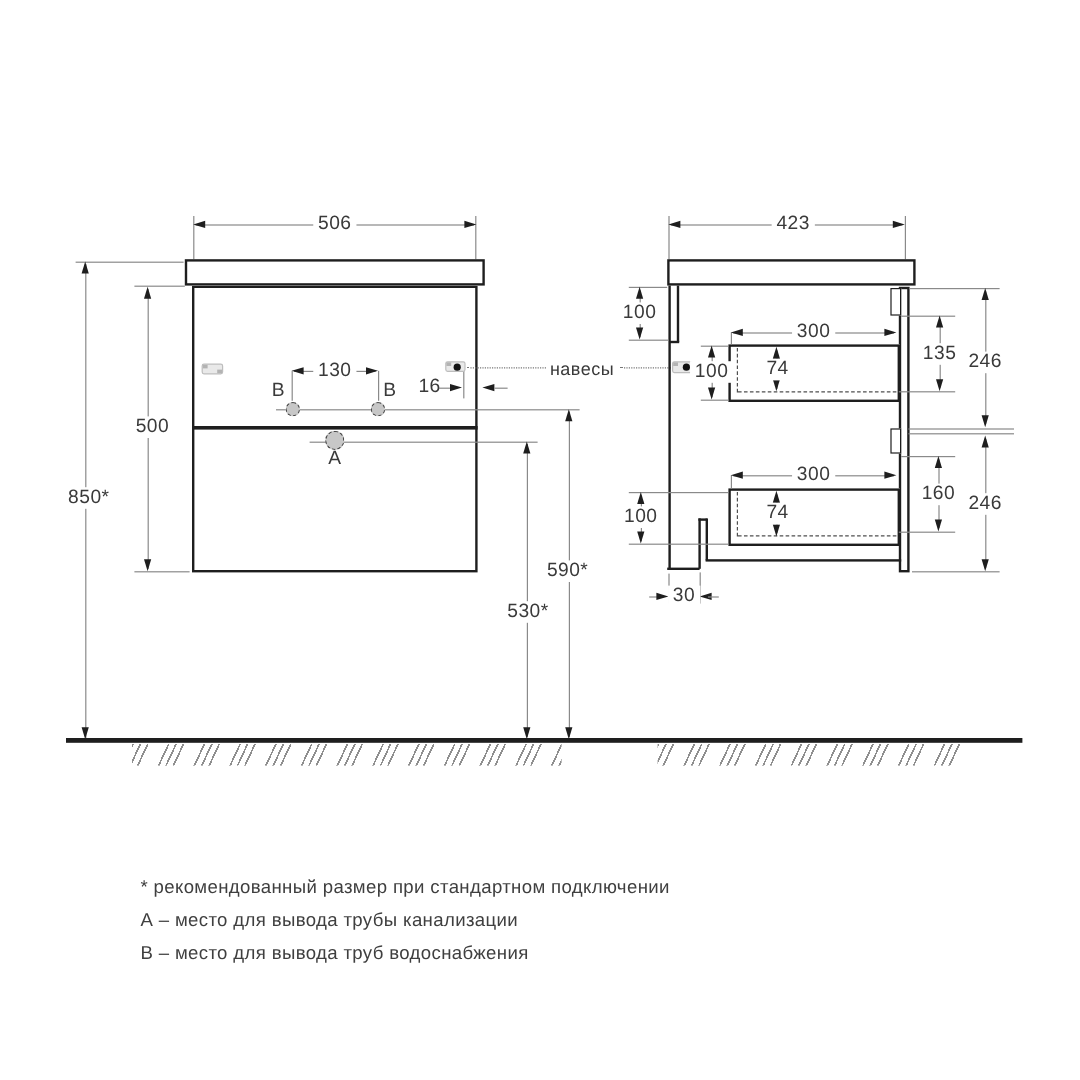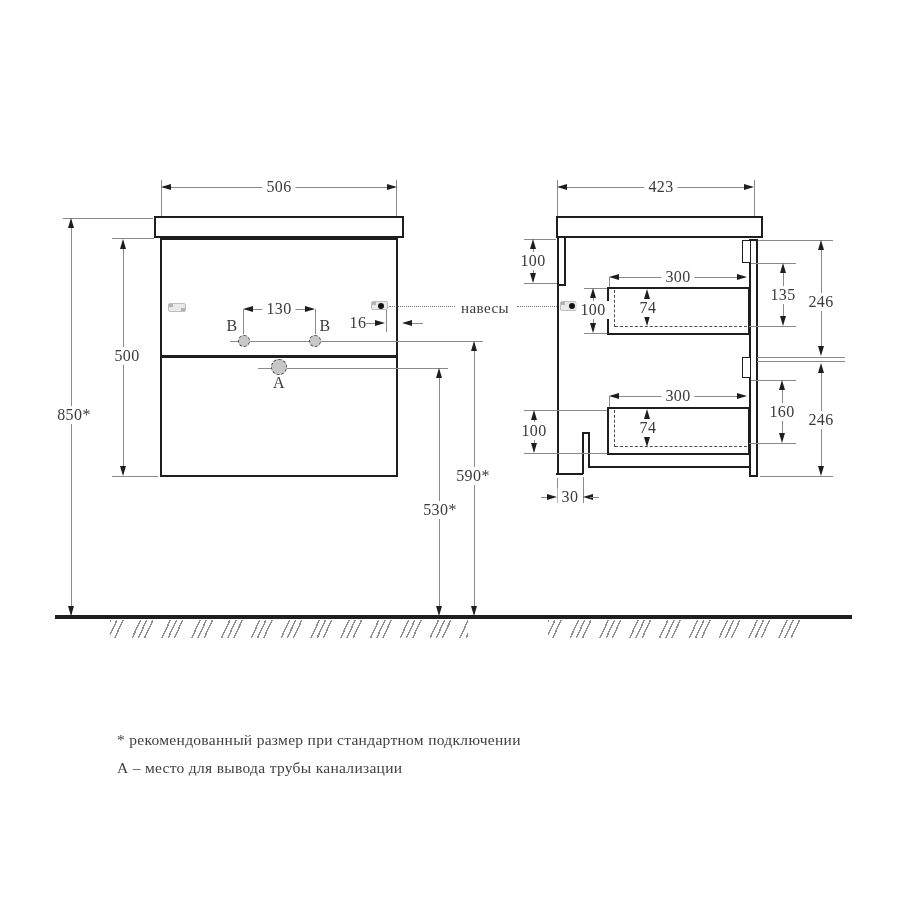--- a/index.html
+++ b/index.html
@@ -1,18 +1,18 @@
 <!DOCTYPE html>
 <html><head>
 <meta charset="utf-8">
 <style>
   html,body { margin:0; padding:0; background:#fff; }
   .canvas {
     position:relative; width:900px; height:900px; background:#ffffff;
-    font-family:Liberation Serif, serif; color:#3a3a3a; overflow:hidden;
+    font-family:Liberation Sans, sans-serif; color:#3a3a3a; overflow:hidden;
   }
   .hl { position:absolute; height:1px; background:#8a8a8a; }           
   .vl { position:absolute; width:1px;  background:#8a8a8a; }
   .hlb { position:absolute; background:#1e1e1e; }                       
   .vlb { position:absolute; background:#1e1e1e; }
   .box { position:absolute; border:2px solid #1e1e1e; background:#fff; box-sizing:border-box; }
   .thinbox { position:absolute; border:1.5px solid #1e1e1e; background:#fff; box-sizing:border-box; }
   .tri { position:absolute; width:0; height:0; }
   .tri.up    { border-left:3.5px solid transparent; border-right:3.5px solid transparent; border-bottom:10px solid #1e1e1e; }
   .tri.down  { border-left:3.5px solid transparent; border-right:3.5px solid transparent; border-top:10px solid #1e1e1e; }
@@ -229,14 +229,15 @@
   <div class="tri left" style="left:583px;top:493.5px;"></div>
   <div class="hl" style="left:590px;top:497px;width:9px;"></div>
   <div class="dim" style="left:570px;top:497px;">30</div>
 
   <div class="hlb" style="left:55px;top:615px;width:797px;height:3.5px;"></div>
   <div class="hatch" style="left:110px;top:620px;width:358px;"></div>
   <div class="hatch" style="left:548px;top:620px;width:254px;"></div>
 
   <div class="note" style="left:117px;top:759px;">А – место для вывода трубы канализации</div>
   <div class="note" style="left:117px;top:731px;">* рекомендованный размер при стандартном подключении</div>
+  <div class="note" style="left:117px;top:786px;">В – место для вывода труб водоснабжения</div>
 
 </div>
 
 </body></html>

